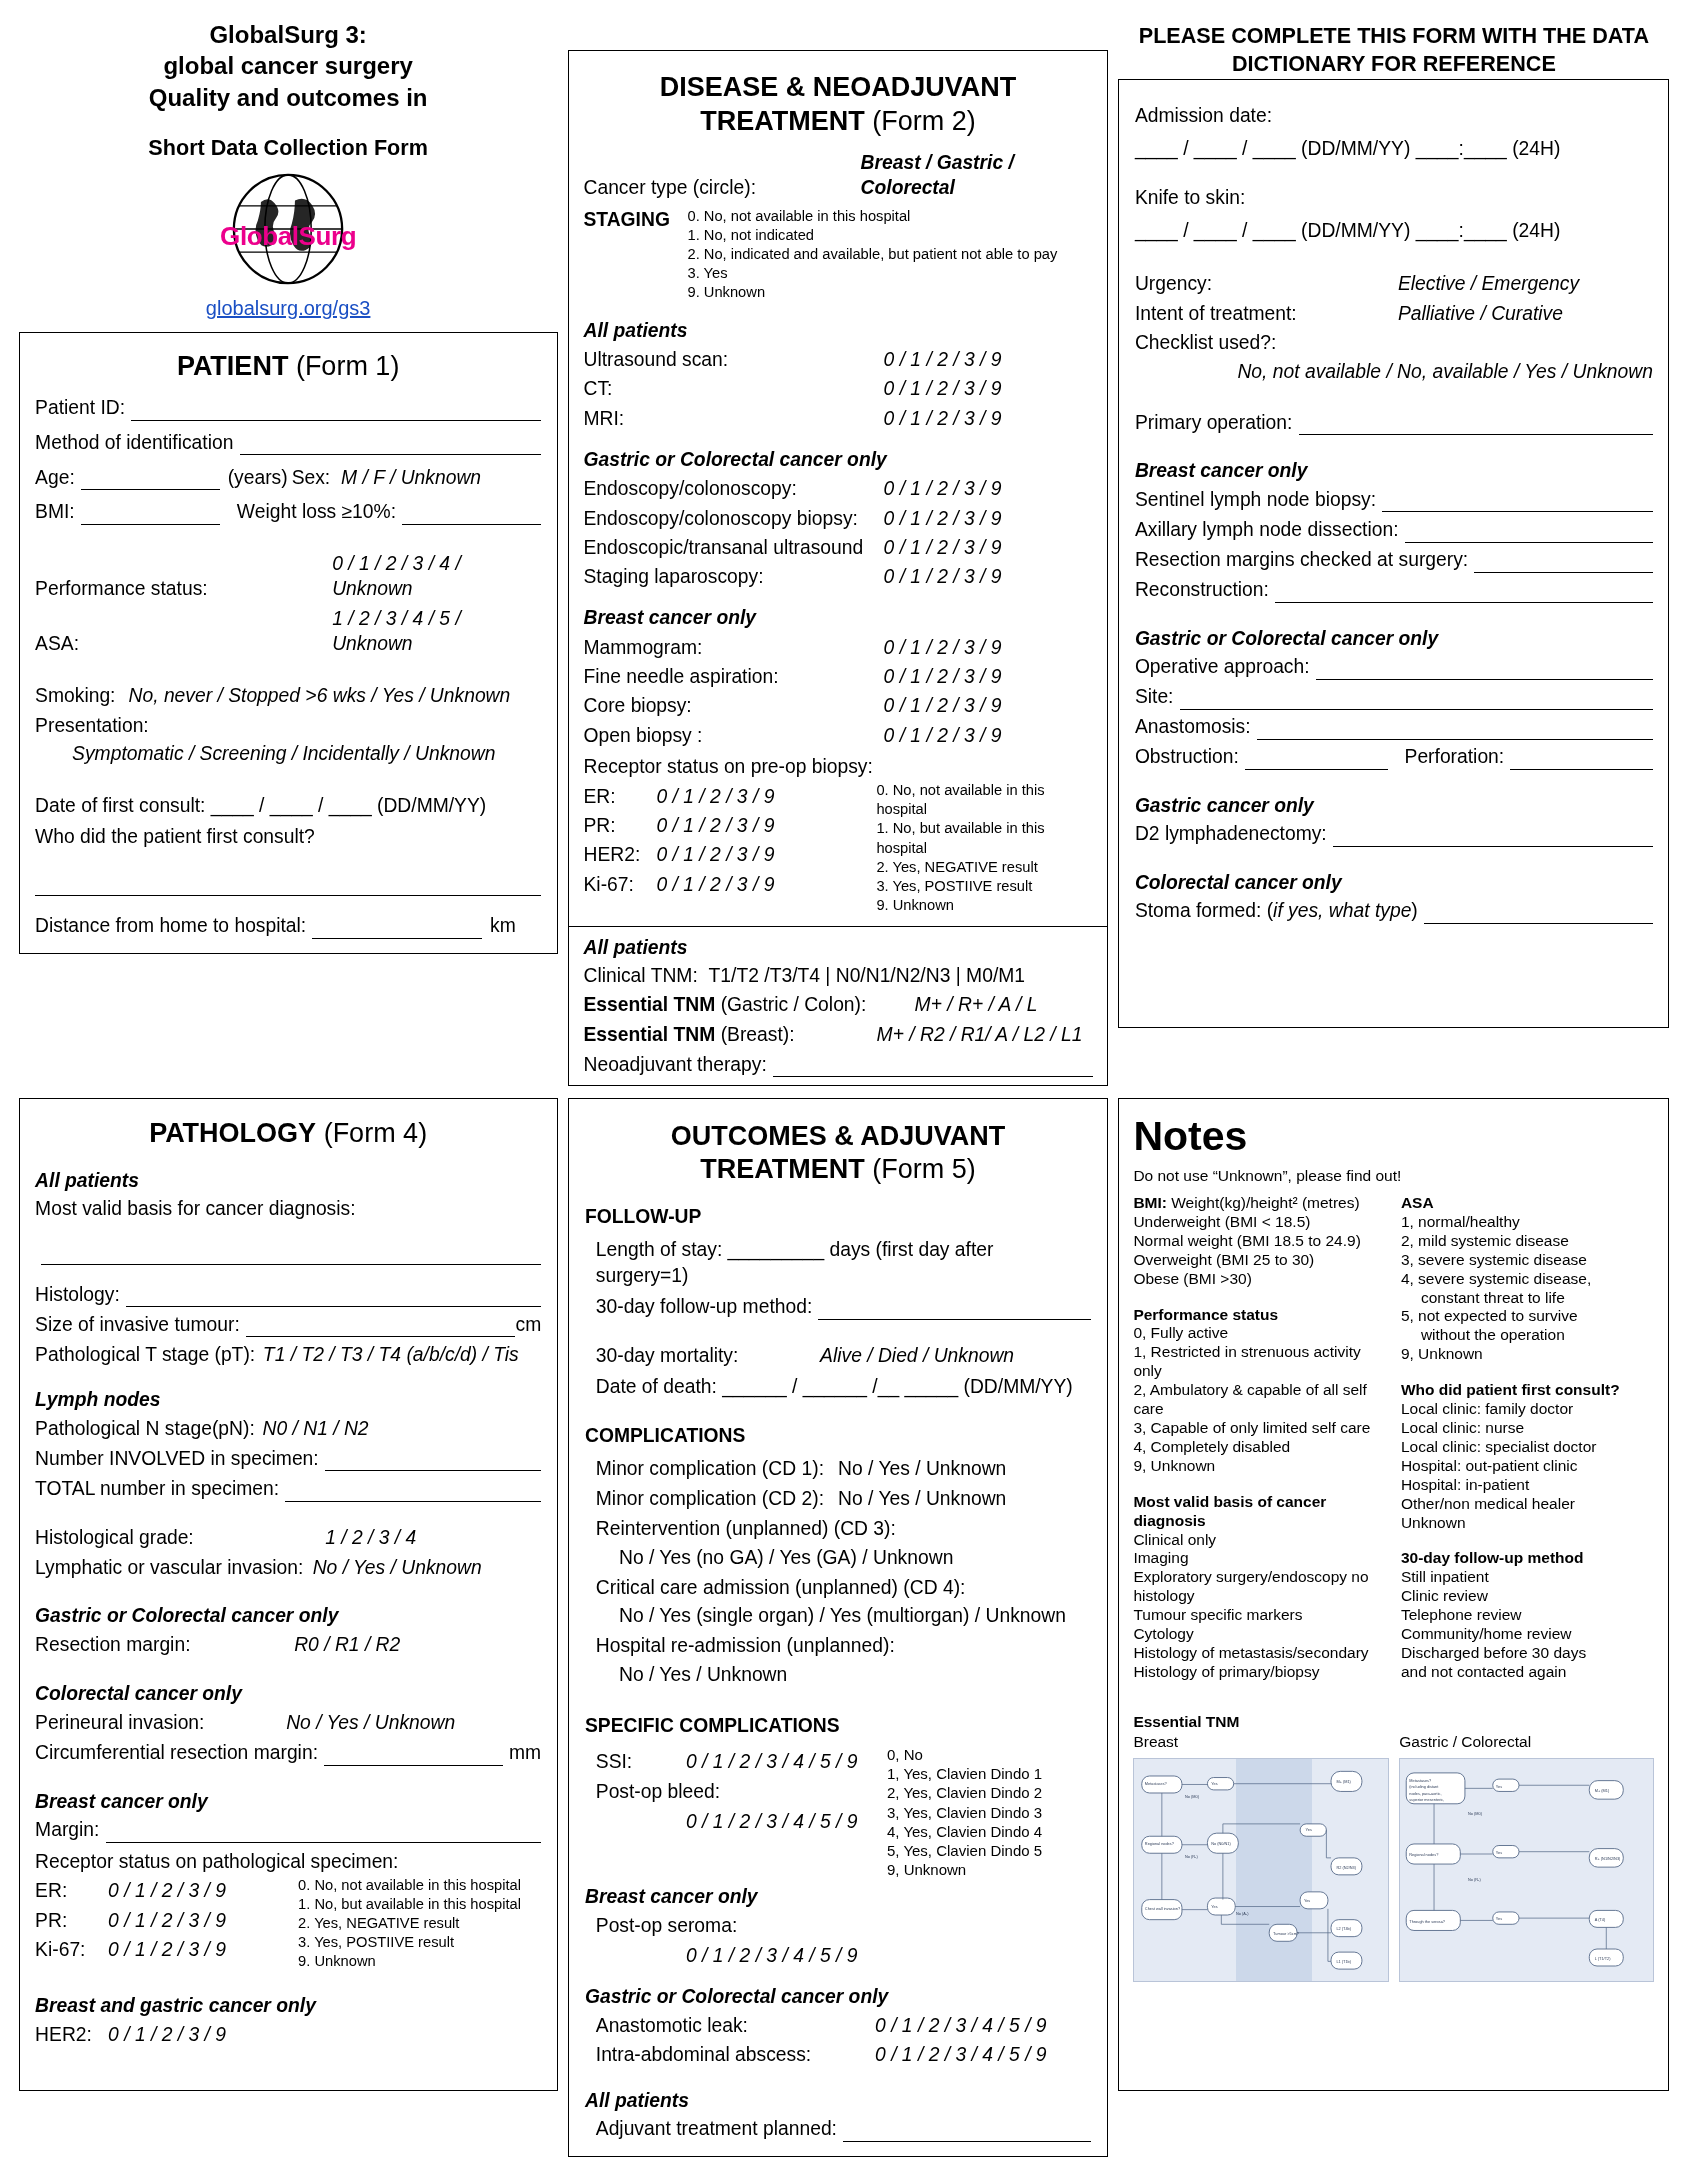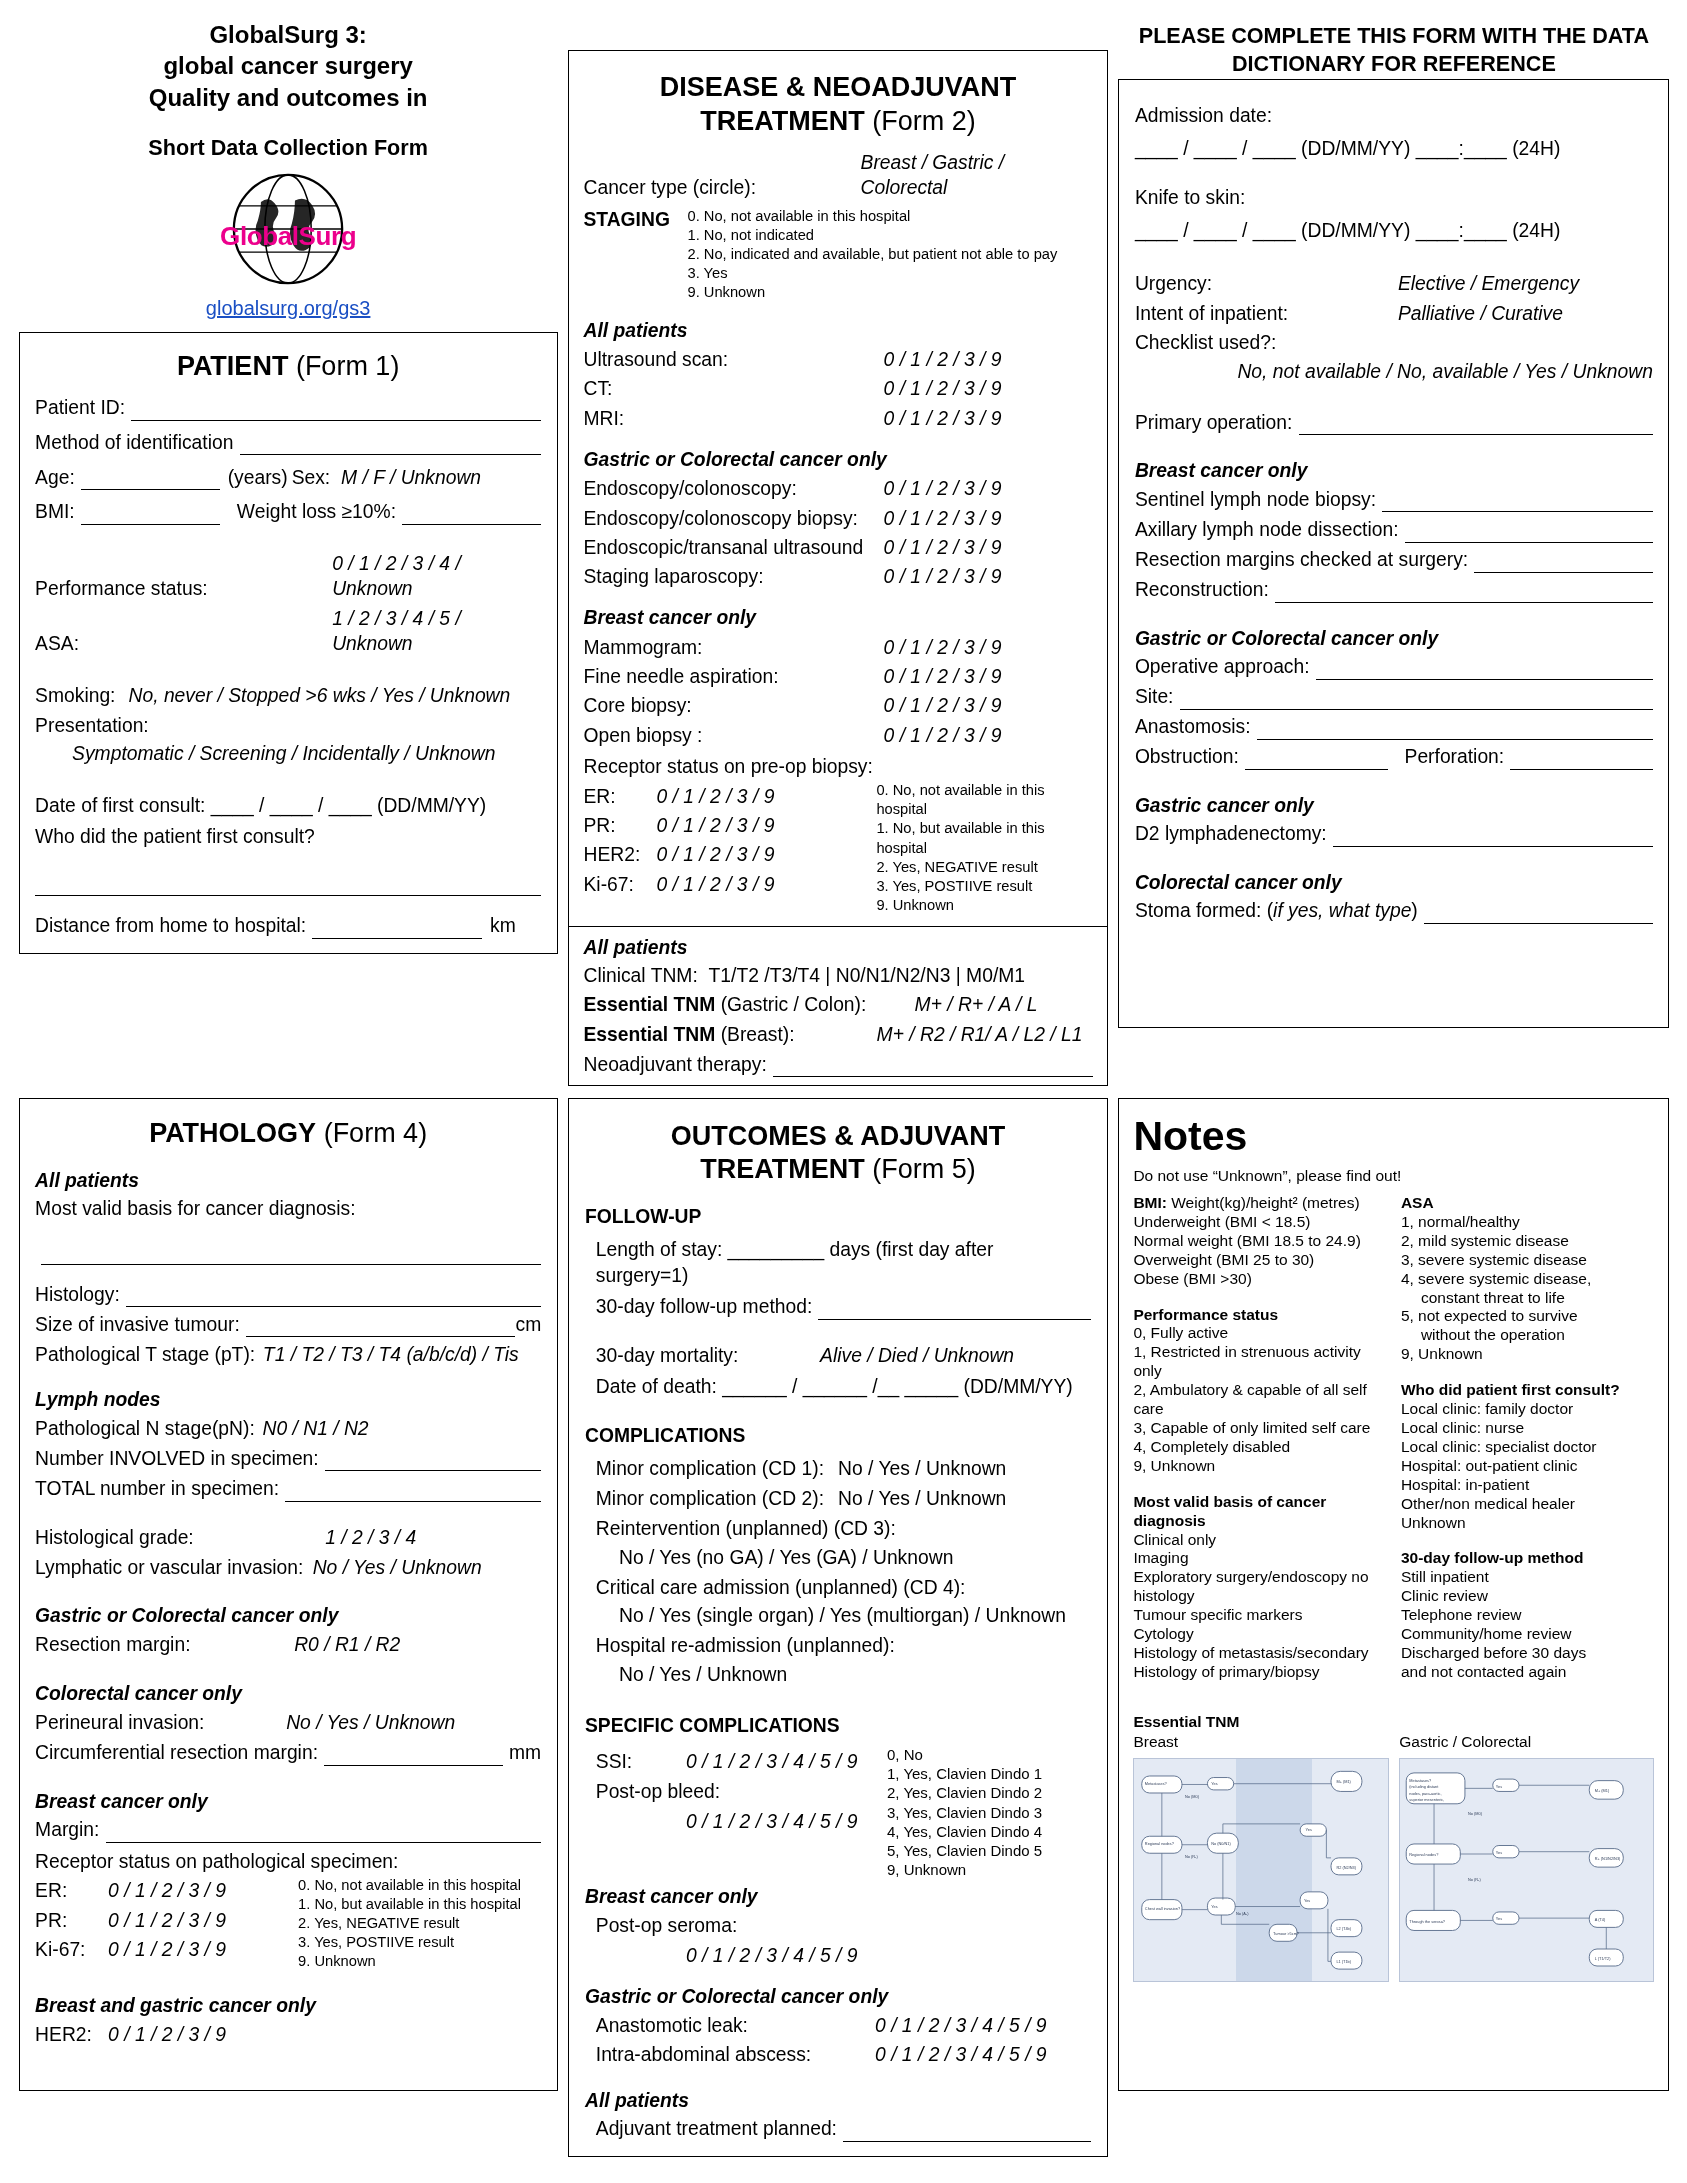--- a/index.html
+++ b/index.html
@@ -52,21 +52,21 @@
   .mid-box { border:1.5px solid #000; padding: 9.3px 14px 7.7px 14px; }
   .right-box { border:1.5px solid #000; padding: 9.3px 15.5px 14px 15.5px; min-height: 949px;}
 
   .stage-row { display:flex; }
   .stage-label { font-weight:bold; width: 104px; }
   .opts { font-size:14.7px; line-height:1.3; }
 
   .q { display:flex; align-items:flex-end; margin-top:3.9px; }
   .q .lbl { flex: 0 0 auto; }
   .q .val { font-style:italic; margin-left:auto; width: 209px; }
-  .q .val.w { width: 232px; }
+  .q .val.w { width: 232px; font-weight: bold; }
 
   .sect { font-weight:bold; font-style:italic; margin-top: 15.5px; margin-bottom:3.1px; }
 
   .hr { border-top:1.5px solid #000; margin: 10.8px -14px 7.7px -14px; }
 
   .receptor { display:flex; align-items:flex-start; }
   .receptor .names { width: 302px; }
   .receptor .legend { font-size:14.7px; line-height:1.3; padding-top:1.5px;}
   .rrow { display:flex; margin-top:3.9px; }
   .rrow .rn { width: 73px; }
@@ -327,21 +327,21 @@
         <div style="margin-top:7.7px">____  /  ____  /  ____  (DD/MM/YY)  ____:____   (24H)</div>
 
         <div style="margin-top:23px">Knife to skin:</div>
         <div style="margin-top:7.7px">____  /  ____  /  ____  (DD/MM/YY)  ____:____   (24H)</div>
 
         <div class="q" style="margin-top:28px">
           <span class="lbl">Urgency:</span>
           <span class="val ital" style="width:255px">Elective    /    Emergency</span>
         </div>
         <div class="q">
-          <span class="lbl">Intent of inpatient:</span>
+          <span class="lbl">Intent of treatment:</span>
           <span class="val ital" style="width:255px">Palliative  /  Curative</span>
         </div>
         <div style="margin-top:3.9px">Checklist used?:</div>
         <div class="ital" style="text-align:right;margin-top:3.1px">No, not available / No, available / Yes / Unknown</div>
 
         <div class="rowline" style="margin-top:26px">
           <span>Primary operation:</span>
           <span class="fill"></span>
         </div>
 

